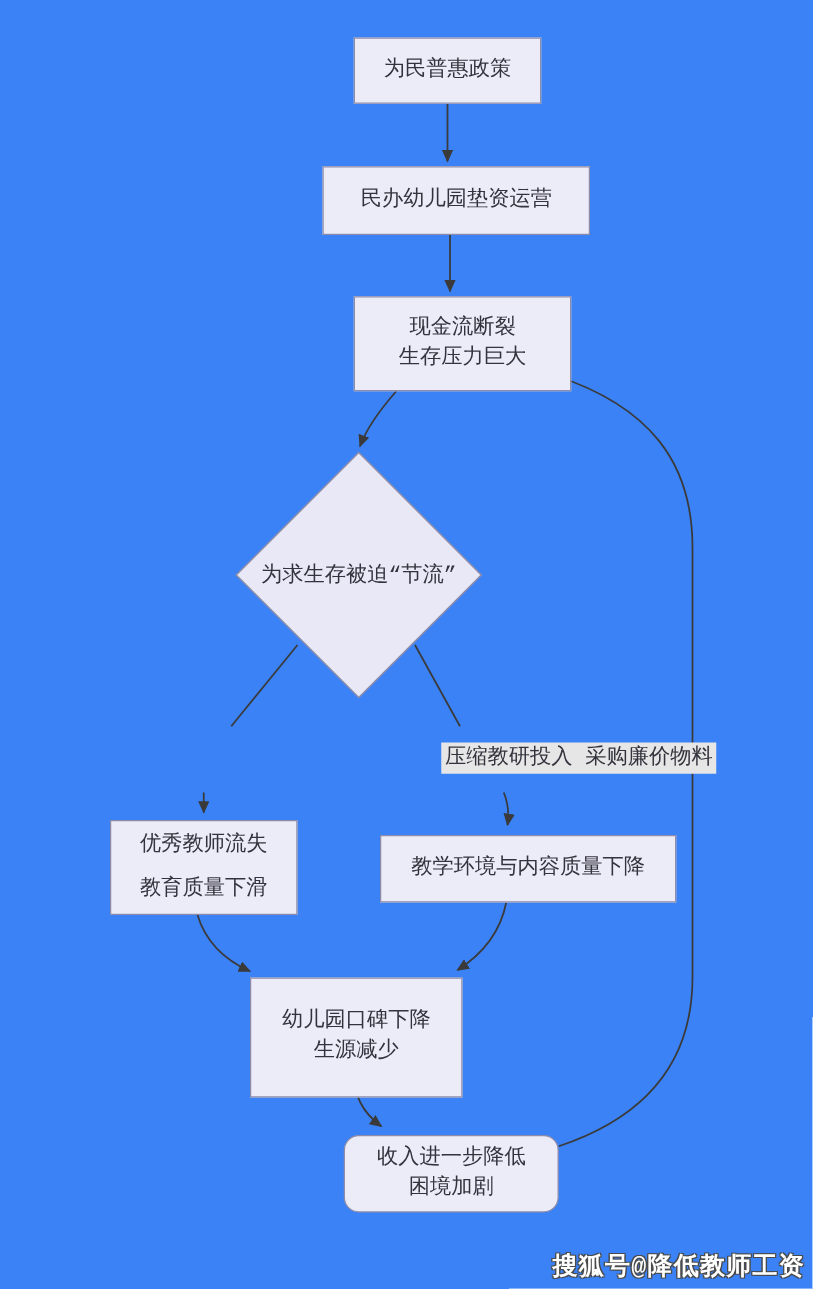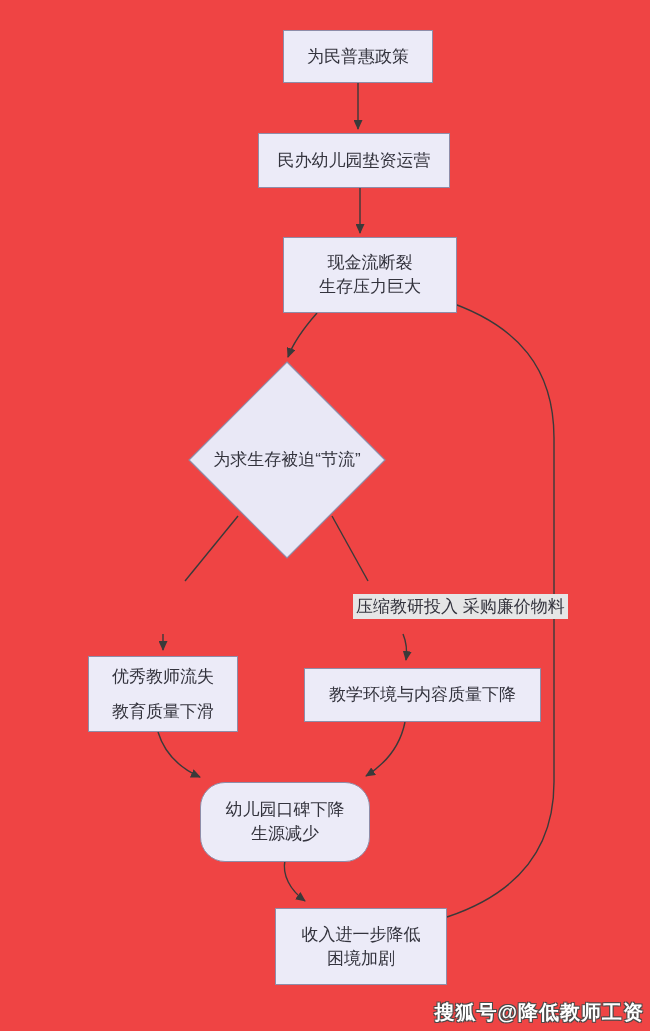--- a/index.html
+++ b/index.html
@@ -1,46 +1,46 @@
 <!DOCTYPE html>
 <html><head>
 <meta charset="utf-8">
 <style>
   html, body { margin:0; padding:0; background:#ffffff; }
   .canvas {
     position: relative;
     width: 650px;
     height: 1031px;
-    background: #ef4444;
-    font-family: Liberation Sans, sans-serif;
+    background: #3b82f6;
+    font-family: Liberation Mono, monospace;
     overflow: hidden;
   }
   .layer { position:absolute; left:0; top:0; width:650px; height:1031px; }
   .node {
     position: absolute;
     background: #ecebf8;
     border: 1px solid #8e8da9;
     display: flex;
     flex-direction: column;
     align-items: center;
     justify-content: center;
     font-size: 17px;
     line-height: 24px;
     color: #33333d;
     text-align: center;
     box-sizing: border-box;
   }
   .node span { display:block; }
   #node-policy      { left:283px; top:30px;  width:150px; height:53px; }
-  #node-operation   { left:258px; top:133px; width:192px; height:55px; }
+  #node-operation   { left:258px; top:133px; width:214px; height:55px; }
   #node-cashflow    { left:283px; top:237px; width:174px; height:76px; }
   #node-teacher-loss{ left:88px;  top:656px; width:150px; height:76px;gap:11px; }
   #node-env-quality { left:288px; top:668px; width:237px; height:54px;margin-left:16px; }
-  #node-reputation  { left:200px; top:782px; width:170px; height:80px;border-radius:25px; }
-  #node-income      { left:275px; top:908px; width:172px; height:77px; }
+  #node-reputation  { left:200px; top:782px; width:170px; height:96px; }
+  #node-income      { left:275px; top:908px; width:172px; height:62px;border-radius:12px; }
   .diamond-text {
     position: absolute;
     left: 189px; top: 448px; width: 196px;
     text-align: center;
     font-size: 17px;
     color: #33333d;
   }
   .edge-label {
     position: absolute;
     background: #e6e6e6;

